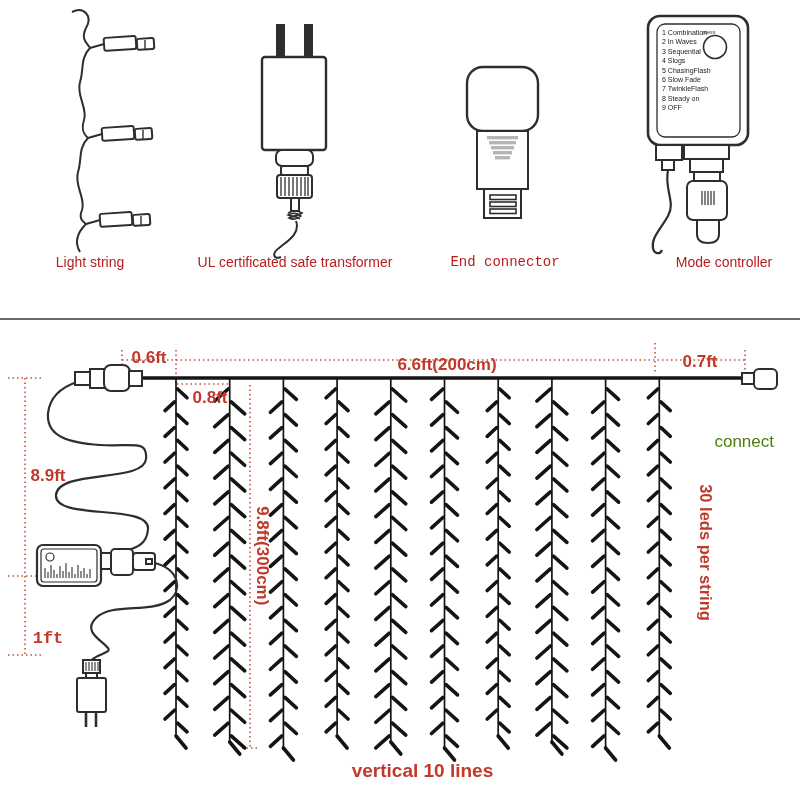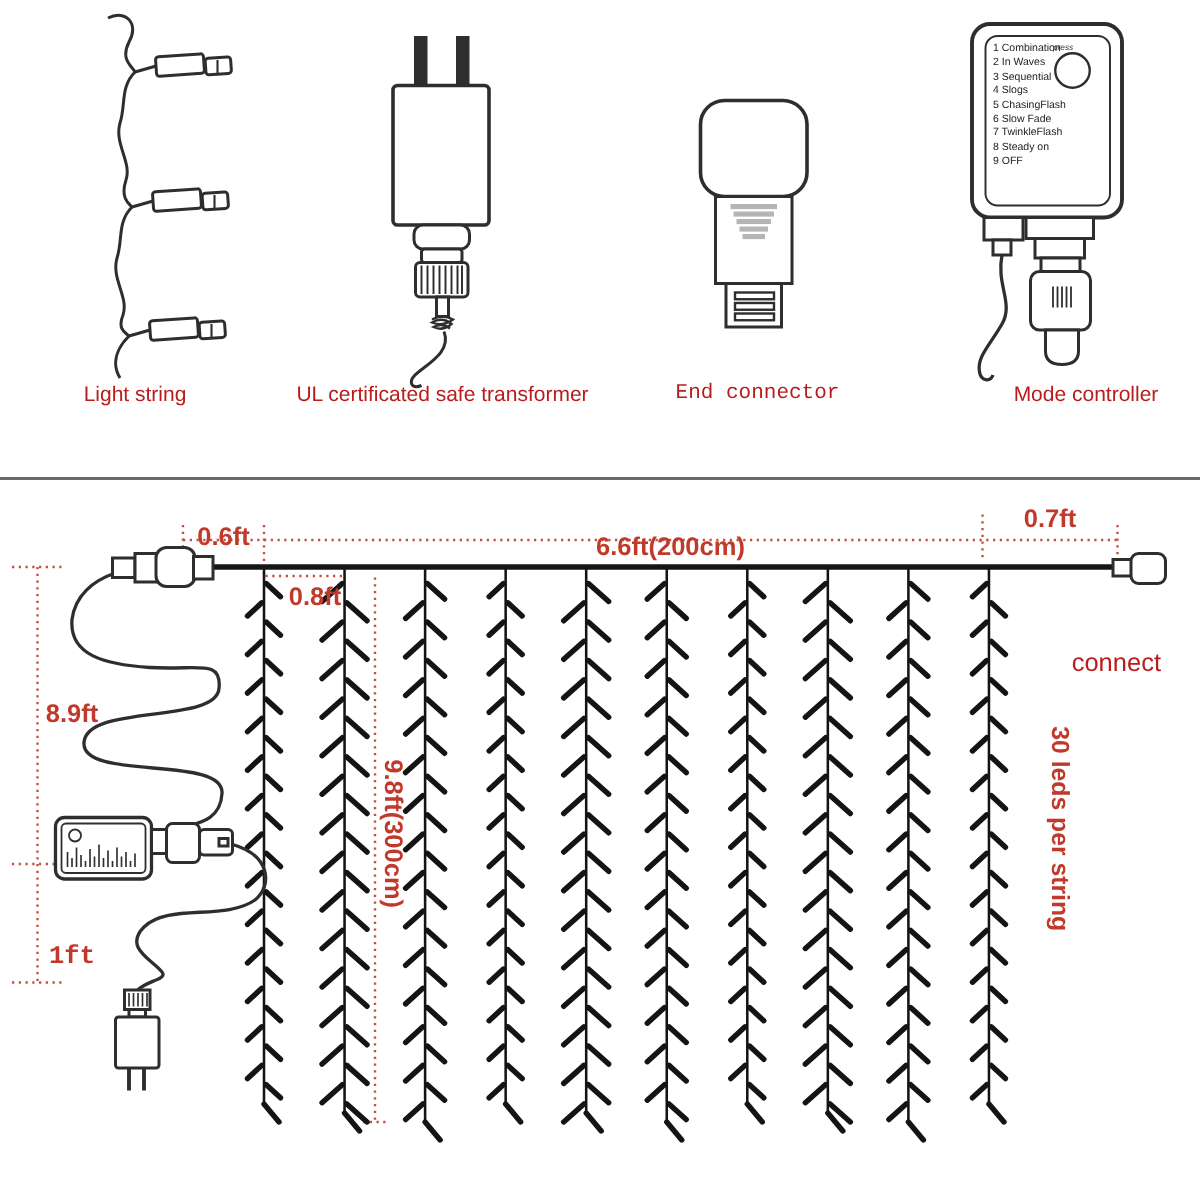--- a/index.html
+++ b/index.html
@@ -4,21 +4,21 @@
 <style>
   html,body{margin:0;padding:0;background:#ffffff;}
   .stage{
     position:relative;width:800px;height:800px;background:#ffffff;overflow:hidden;
     font-family:"Liberation Sans", sans-serif;color:#1b1b1b;
   }
   .artboard{position:absolute;left:0;top:0;width:800px;height:800px;}
   .lbl{position:absolute;white-space:pre;line-height:1.15;}
   .caption{font-size:14px;color:#b91c1c;text-align:center;}
   .dim{font-size:17px;font-weight:bold;color:#c0392b;text-align:center;}
-  .note{font-size:17px;color:#b91c1c;text-align:right;line-height:1.18;}
+  .note{font-size:17px;color:#4d7c0f;text-align:right;line-height:1.18;}
   .rot90{transform:rotate(90deg);transform-origin:center center;}
   .mode-list{
     position:absolute;left:662px;top:28px;width:58px;
     font-size:7px;line-height:9.4px;color:#222;letter-spacing:0px;
   }
   .press{
     position:absolute;left:702px;top:29px;width:30px;
     font-size:5.5px;font-style:italic;color:#333;
   }
   .divider{position:absolute;left:0;top:318px;width:800px;height:2px;background:#6a6a6a;}
@@ -515,24 +515,25 @@
       <div>5 ChasingFlash</div>
       <div>6 Slow Fade</div>
       <div>7 TwinkleFlash</div>
       <div>8 Steady on</div>
       <div>9 OFF</div>
     </div>
   <div class="press">press</div>
 
   <div class="lbl dim" style="left:122px;top:348px;width:54px;">0.6ft</div>
   <div class="lbl dim" style="left:332px;top:355px;width:230px;">6.6ft(200cm)</div>
-  <div class="lbl dim" style="left:655px;top:336px;width:90px;">0.7ft</div>
+  <div class="lbl dim" style="left:655px;top:352px;width:90px;">0.7ft</div>
   <div class="lbl dim" style="left:177px;top:388px;width:66px;">0.8ft</div>
   <div class="lbl dim" style="left:18px;top:466px;width:60px;">8.9ft</div>
   <div class="lbl dim" style="left:18px;top:629px;width:60px;font-family:Liberation Mono, monospace;">1ft</div>
   <div class="lbl dim rot90" style="left:174px;top:546px;width:176px;">9.8ft(300cm)</div>
   <div class="lbl dim rot90" style="left:631px;top:543px;width:150px;font-size:16.5px;">30 leds per string</div>
 
   <div class="lbl note" style="left:660px;top:392px;width:132px;">
     <div style="padding-right:18px;">connect</div>
   </div>
 
+  <div class="lbl dim" style="left:330px;top:760px;width:185px;font-size:19px;">vertical 10 lines</div>
 </div>
 
 </body></html>

